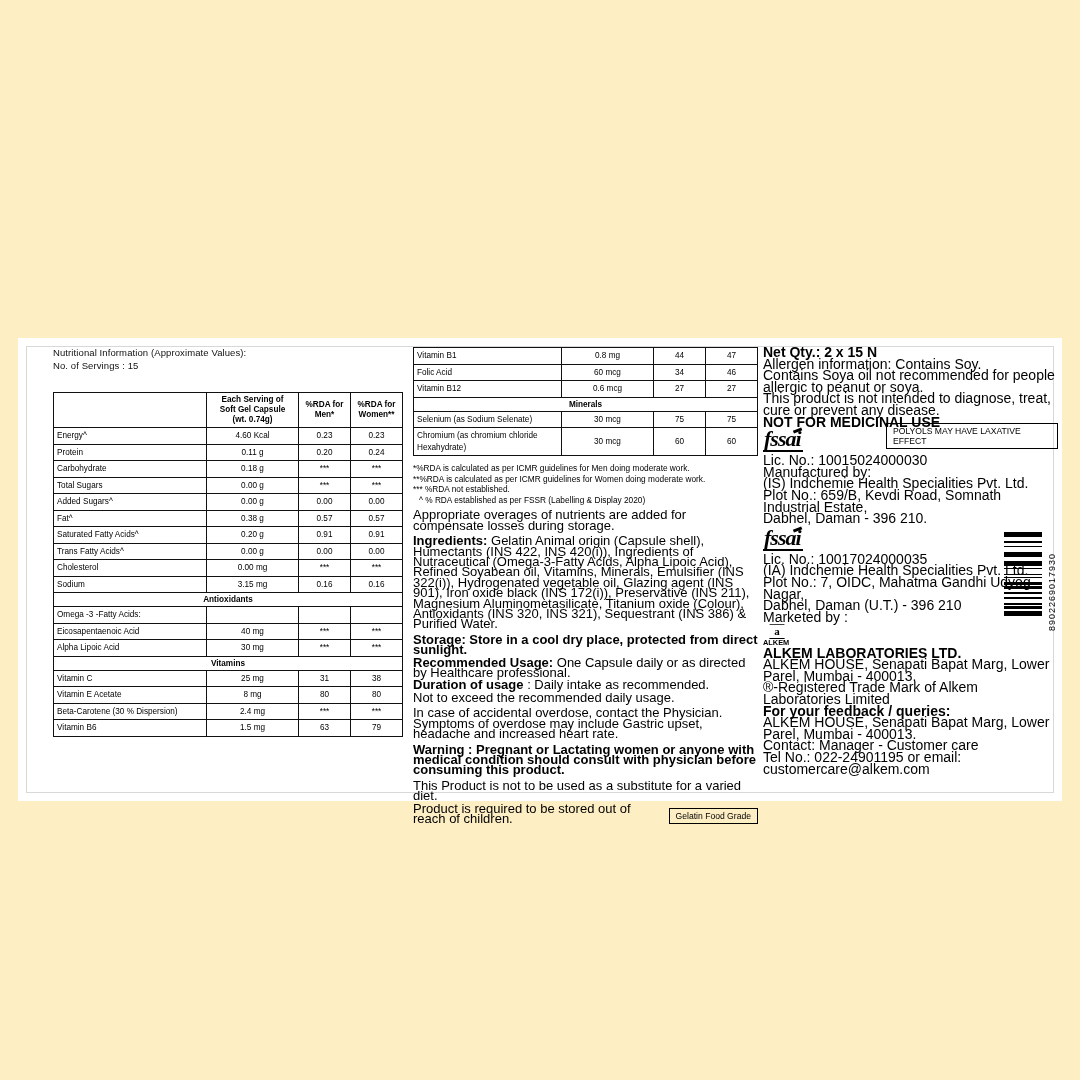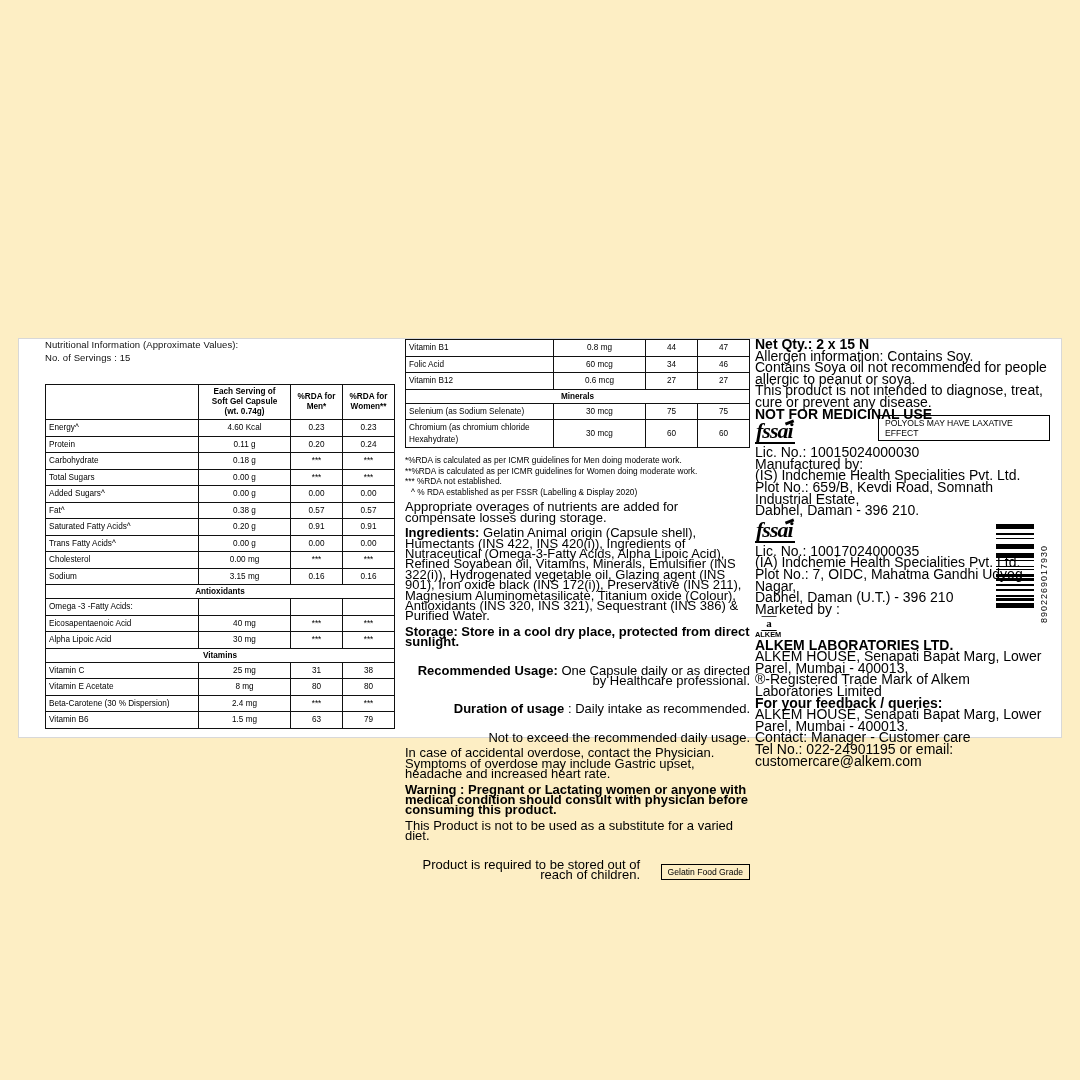--- a/index.html
+++ b/index.html
@@ -6,23 +6,23 @@
   html, body { margin:0; padding:0; }
   body {
     width:1080px; height:1080px;
     background:#fdeec4;
     font-family:"Liberation Sans", sans-serif;
     overflow:hidden;
   }
   #card {
     position:absolute;
     left:18px; top:338px;
-    width:1044px; height:400px;
+    width:1044px; height:463px;
     background:#ffffff;
-    padding:0;
+    padding:8px;
   }
   #inner {
     width:100%; height:100%;
     border:1px solid #d8d8d8;
     position:relative;
   }
 
   .col { position:absolute; top:0; }
   #col-left   { left:26px;  width:350px; }
   #col-mid    { left:386px; width:345px; }
@@ -37,21 +37,21 @@
   table.nut th { font-weight:bold; text-align:center; line-height:10px; font-size:8.2px; }
   td.name { text-align:left; padding-left:5px; line-height:11.5px; }
   td.val, td.rda { text-align:center; }
   td.grouphdr { font-weight:bold; text-align:center; padding-left:5px; }
   .c-serv { width:92px; } .c-men { width:52px; } .c-wom { width:52px; }
   .stars { letter-spacing:0px; }
 
   .note { font-size:8.3px; line-height:10.6px; color:#000; margin:0; }
   .para { font-size:13px; line-height:10.4px; color:#000; margin:5px 0 0 0; text-align:left; }
   .para b { font-weight:bold; }
-  .tight { margin-top:18px;text-align:right; }
+  .tight { margin-top:2px; }
 
   .boxed {
     display:inline-block; border:1.3px solid #000;
     padding:2px 6px; font-size:8.6px; font-weight:normal; color:#000;
   }
   #gelatin-box { position:absolute; right:0; bottom:0; }
 
   .r-line { font-size:14px; line-height:11.6px; color:#000; }
   .r-line.b { font-weight:bold; }
 

